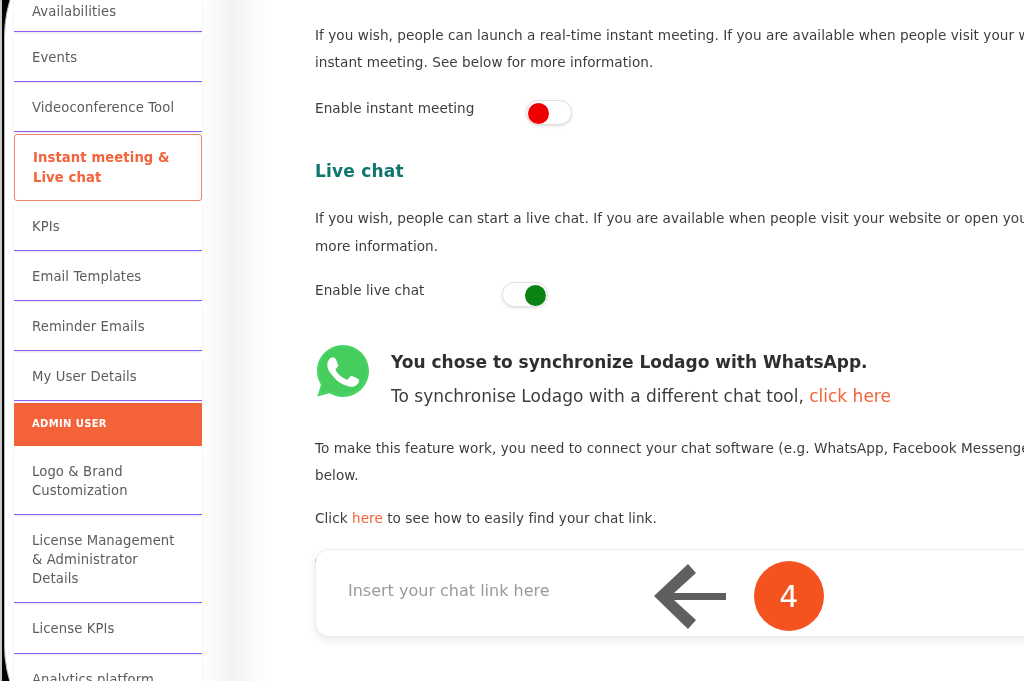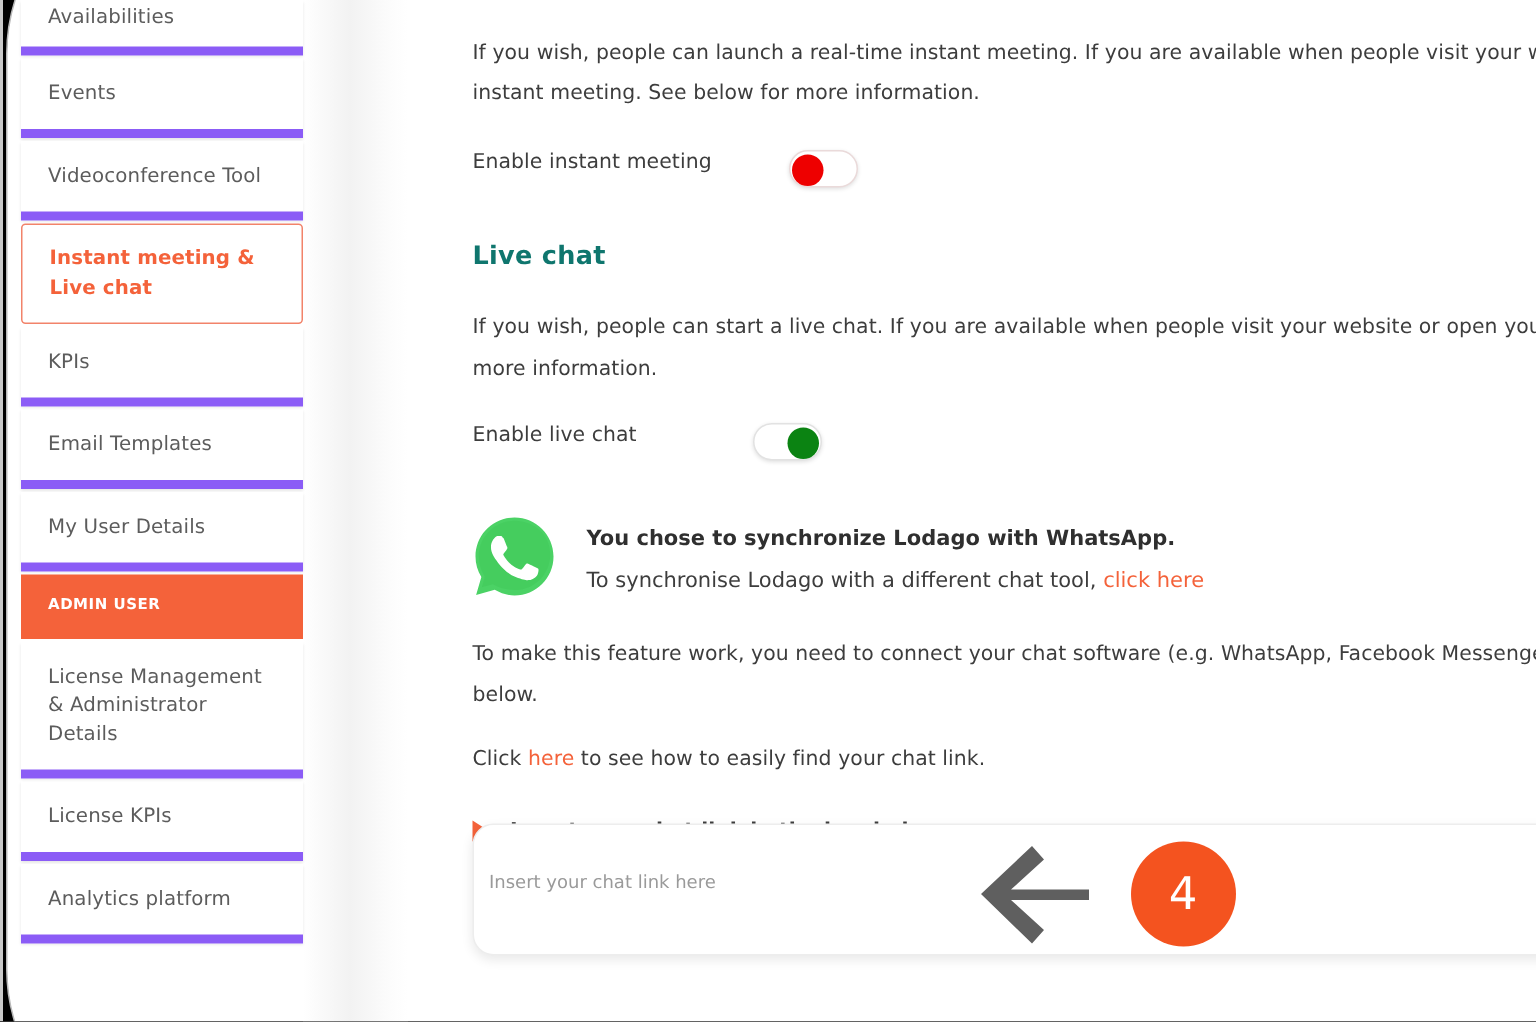--- a/index.html
+++ b/index.html
@@ -46,21 +46,21 @@
     position: absolute;
     left: 14px;
     top: 0;
     width: 188px;
     height: 681px;
     z-index: 20;
   }
   .nav-item {
     position: relative;
     background: #ffffff;
-    border-bottom: 6px solid #8b5cf6;
+    border-bottom: 1px solid #8b5cf6;
     box-shadow: 0 1px 2px rgba(0,0,0,0.10);
     padding: 14px 16px 14px 18px;
     font-size: 13.2px;
     color: #5c5c5c;
     line-height: 1.45;
     letter-spacing: .1px;
     margin-bottom: 2px;
   }
   .nav-item.partial {
     padding-top: 2px;
@@ -162,21 +162,21 @@
 
   
   .wa-block {
     display: flex;
     align-items: flex-start;
     gap: 20px;
   }
   .wa-icon { width: 56px; height: 56px; flex: 0 0 56px; margin-top: 2px; }
   .wa-lines { padding-top: 4px; }
   .wa-lines .l {
-    font-size: 14px;
+    font-size: 17px;
     color: #2f2f2f;
     font-weight: 700;
     line-height: 2.0;
     white-space: nowrap;
   }
   .wa-lines .l2 { font-weight: 400; color: #3d3d3d; }
   a.link { color: #f4623a; text-decoration: none; }
 
   .bullet-row { display: flex; align-items: center; gap: 14px; }
   .tri {
@@ -200,27 +200,27 @@
     width: 760px;
     height: 88px;
     background: #ffffff;
     border: 1px solid #ededed;
     border-radius: 14px;
     box-shadow: 0 3px 8px rgba(0,0,0,0.09);
     z-index: 18;
   }
   #chat-input {
     position: absolute;
-    left: 10px; top: 31px;
+    left: 32px; top: 31px;
     width: 400px;
     border: none;
     outline: none;
     background: transparent;
     font-family: "DejaVu Sans", "Liberation Sans", sans-serif;
-    font-size: 12px;
+    font-size: 16px;
     color: #a16207;
   }
   #chat-input::placeholder { color: #9a9a9a; }
 
   
   #arrow-annotation {
     position: absolute;
     left: 648px; top: 560px;
     width: 82px; height: 72px;
     z-index: 30;
@@ -267,27 +267,33 @@
     <div class="nav-item active">
       <span>Instant meeting &amp; Live chat</span>
     </div>
     <div class="nav-item">
       <span>KPIs</span>
     </div>
     <div class="nav-item">
       <span>Email Templates</span>
     </div>
     <div class="nav-item">
+      <span>Reminder Emails</span>
+    </div>
+    <div class="nav-item">
       <span>My User Details</span>
     </div>
 
     <div class="nav-section">
       <span>ADMIN USER</span>
     </div>
 
+    <div class="nav-item">
+      <span>Logo &amp; Brand Customization</span>
+    </div>
     <div class="nav-item">
       <span>License Management &amp; Administrator Details</span>
     </div>
     <div class="nav-item">
       <span>License KPIs</span>
     </div>
     <div class="nav-item">
       <span>Analytics platform</span>
     </div>
 

